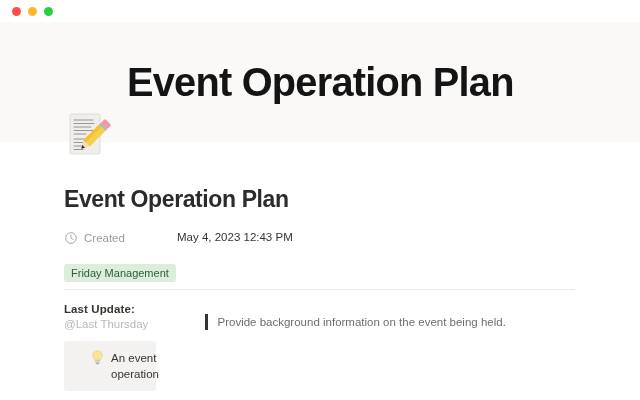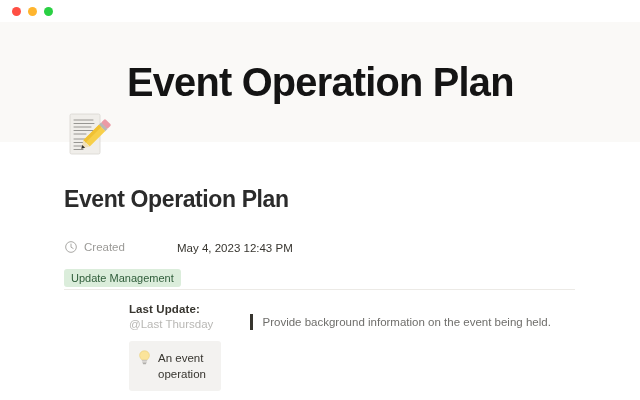--- a/index.html
+++ b/index.html
@@ -102,21 +102,21 @@
 
   
   .props {
     position: absolute;
     left: 64px;
     top: 89px;
     width: 450px;
   }
   .prop-row {
     display: flex;
-    align-items: flex-end;
+    align-items: flex-start;
     height: 23px;
     margin-bottom: 10px;
   }
   .prop-label {
     display: flex;
     align-items: center;
     width: 113px;
     flex: 0 0 113px;
     color: #9b9a97;
     font-size: 11.5px;
@@ -156,21 +156,20 @@
     background: #eceae6;
   }
 
   
   .columns {
     position: absolute;
     left: 0;
     top: 160px;
     width: 640px;
     display: flex;
-    justify-content: flex-end;
   }
   .col-left {
     width: 100px;
     flex: 0 0 100px;
     margin-left: 64px;
   }
   .col-right {
     margin-left: 21px;
     width: 390px;
     flex: 0 0 390px;
@@ -188,21 +187,21 @@
     font-size: 11.5px;
     color: #b9b8b5;
     line-height: 15px;
     white-space: nowrap;
   }
 
   .callout {
     margin-top: 9px;
     background: #f3f2f0;
     border-radius: 3px;
-    padding: 9px 9px 9px 9px;
+    padding: 9px 9px 9px 27px;
     display: flex;
     align-items: flex-start;
     width: 92px;
     box-sizing: border-box;
   }
   .callout-icon {
     font-size: 13px;
     line-height: 14px;
     margin-right: 7px;
     flex: 0 0 auto;
@@ -220,20 +219,21 @@
     color: #2b2b2b;
     letter-spacing: -0.3px;
     line-height: 24px;
     margin: 0;
     white-space: nowrap;
   }
   .quote {
     margin-top: 12px;
     display: flex;
     align-items: flex-start;
+    margin-left: 20px;
   }
   .quote-bar {
     width: 2.5px;
     align-self: stretch;
     min-height: 15px;
     background: #37352f;
     flex: 0 0 2.5px;
     margin-right: 10px;
   }
   .quote-text {
@@ -297,21 +297,21 @@
               <path d="M8 4.6 V8.2 L10.4 9.6" stroke="#a5a4a1" stroke-width="1.1" stroke-linecap="round" stroke-linejoin="round"></path>
             </svg>
           </span>
           <span>Created</span>
         </div>
         <div class="prop-value">May 4, 2023 12:43 PM</div>
       </div>
 
       <div class="prop-row">
         <div class="prop-value">
-          <span class="tag-badge">Update Management</span>
+          <span class="tag-badge">Friday Management</span>
         </div>
       </div>
 
     </div>
 
     <div class="divider"></div>
 
     <div class="columns">
 
       <div class="col-left">

